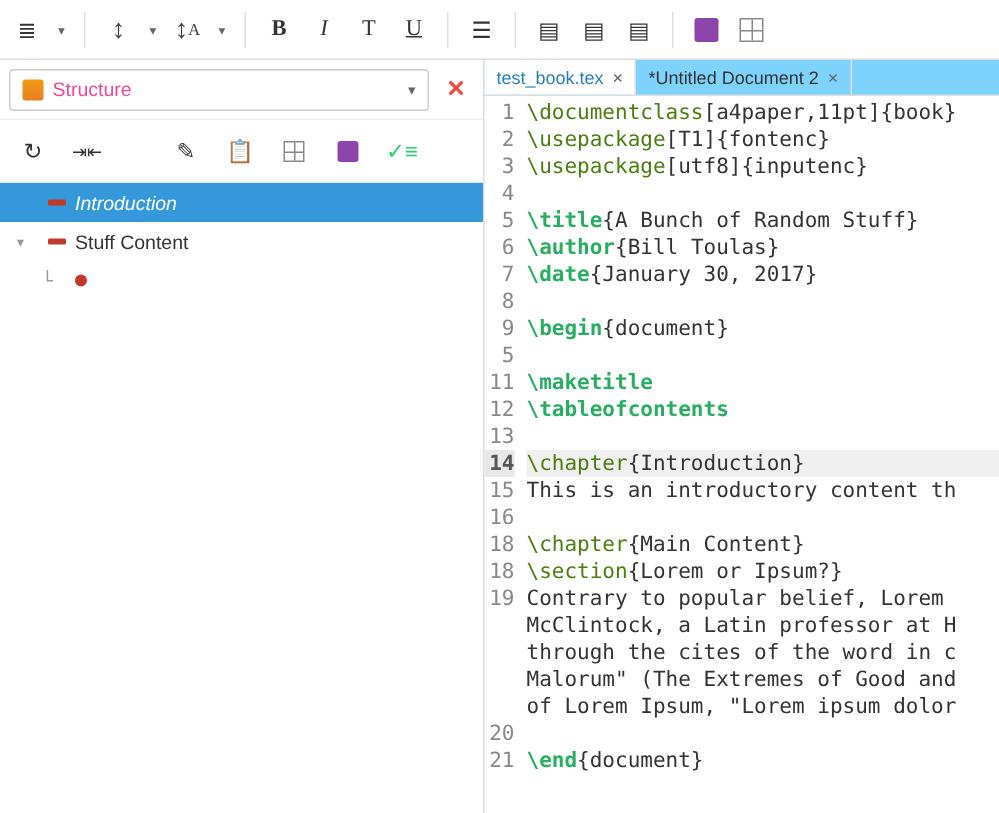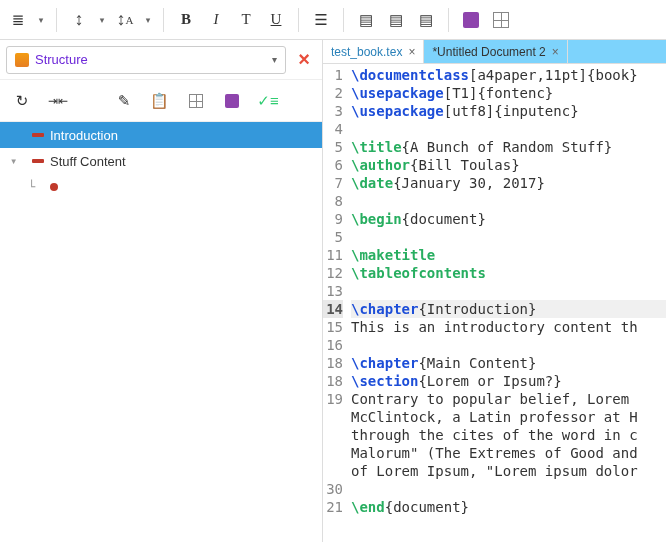--- a/index.html
+++ b/index.html
@@ -11,44 +11,44 @@
 .bold { font-weight: bold; font-family: serif; }
 .italic { font-style: italic; font-family: serif; }
 .smallcaps { font-family: serif; }
 .underline { text-decoration: underline; font-family: serif; }
 .arrow-icon { font-size: 18px; color: #444; }
 
 .main { display: flex; height: 502px; }
 .sidebar { width: 323px; border-right: 1px solid #ddd; display: flex; flex-direction: column; }
 .side-header { height: 40px; display: flex; align-items: center; padding: 4px 6px; gap: 6px; border-bottom: 1px solid #eee; }
 .structure-dropdown { flex: 1; height: 28px; border: 1px solid #ccc; border-radius: 3px; display: flex; align-items: center; padding: 0 8px; background: #fff; cursor: pointer; justify-content: space-between; }
-.structure-dropdown .label { font-size: 13px; color: #6d28d9; display: flex; align-items: center; gap: 6px; }
+.structure-dropdown .label { font-size: 13px; color: #ec4899; display: flex; align-items: center; gap: 6px; }
 .close-x { width: 24px; height: 24px; display: inline-flex; align-items: center; justify-content: center; color: #e84e3c; font-size: 20px; cursor: pointer; font-weight: bold; }
 .side-tools { height: 42px; display: flex; align-items: center; padding: 0 10px; gap: 12px; border-bottom: 1px solid #eee; }
 .side-tool { width: 24px; height: 24px; display: inline-flex; align-items: center; justify-content: center; cursor: pointer; font-size: 15px; }
 .side-tool-gap { width: 18px; }
 
 .outline { flex: 1; overflow: auto; font-size: 13px; }
 .outline-item { height: 26px; display: flex; align-items: center; padding: 0 10px; gap: 6px; cursor: pointer; }
-.outline-item.selected { background: #3498db; color: #fff; }
+.outline-item.selected { background: #3498db; color: #fff; font-style: italic; }
 .outline-item .tree { color: #999; font-family: monospace; font-size: 12px; width: 16px; }
 .chap-mark { width: 12px; height: 4px; background: #c0392b; border-radius: 1px; display: inline-block; }
 .sec-mark { width: 8px; height: 8px; background: #c0392b; border-radius: 50%; display: inline-block; }
 
 .editor-area { flex: 1; display: flex; flex-direction: column; }
 .tabs { height: 24px; display: flex; align-items: stretch; background: #7dd3fc; border-bottom: 1px solid #ddd; }
 .tab { padding: 0 8px; display: flex; align-items: center; gap: 6px; font-size: 12px; border-right: 1px solid #ddd; cursor: pointer; }
 .tab.active { background: #fff; color: #2980b9; }
 .tab .tab-x { font-size: 12px; color: #666; }
 .editor { flex: 1; overflow: hidden; font-family: "DejaVu Sans Mono", monospace; font-size: 14px; line-height: 18px; display: flex; }
 .gutter { width: 24px; text-align: right; color: #888; padding: 2px 4px 2px 0; user-select: none; }
 .gutter div { height: 18px; }
 .code { flex: 1; padding: 2px 0 2px 4px; white-space: pre; }
 .code div { height: 18px; }
-.cmd-red { color: #1d4ed8; font-weight: bold; }
+.cmd-red { color: #4d7c0f; font-weight: normal; }
 .cmd-green { color: #27ae60; font-weight: bold; }
 .brace { color: #333; text-align: center; }
 .hl-line { background: #f0f0f0; }
 .hl-gutter { background: #e8e8e8; font-weight: bold; color: #555; }
 
 .struct-ico { width: 14px; height: 14px; background: linear-gradient(#f39c12,#e67e22); border-radius: 2px; display: inline-block; }
 .purple-ico { width: 16px; height: 16px; background: #8e44ad; border-radius: 2px; display: inline-block; }
 .table-ico { width: 16px; height: 16px; border: 1px solid #888; display: inline-block; position: relative; }
 .table-ico:before { content: ""; position: absolute; left: 0; right: 0; top: 50%; border-top: 1px solid #888; }
 .table-ico:after { content: ""; position: absolute; top: 0; bottom: 0; left: 50%; border-left: 1px solid #888; }
@@ -157,19 +157,19 @@
           <div class="hl-gutter">14</div>
           <div>15</div>
           <div>16</div>
           <div>18</div>
           <div>18</div>
           <div>19</div>
           <div></div>
           <div></div>
           <div></div>
           <div></div>
-          <div>30</div>
+          <div>20</div>
           <div>21</div>
         </div>
       <div class="code" id="code"><div><span class="cmd-red">\documentclass</span><span class="brace">[a4paper,11pt]{book}</span></div><div><span class="cmd-red">\usepackage</span><span class="brace">[T1]{fontenc}</span></div><div><span class="cmd-red">\usepackage</span><span class="brace">[utf8]{inputenc}</span></div><div>&nbsp;</div><div><span class="cmd-green">\title</span><span class="brace">{A Bunch of Random Stuff}</span></div><div><span class="cmd-green">\author</span><span class="brace">{Bill Toulas}</span></div><div><span class="cmd-green">\date</span><span class="brace">{January 30, 2017}</span></div><div>&nbsp;</div><div><span class="cmd-green">\begin</span><span class="brace">{document}</span></div><div>&nbsp;</div><div><span class="cmd-green">\maketitle</span></div><div><span class="cmd-green">\tableofcontents</span></div><div>&nbsp;</div><div class="hl-line"><span class="cmd-red">\chapter</span><span class="brace">{Introduction}</span></div><div>This is an introductory content th</div><div>&nbsp;</div><div><span class="cmd-red">\chapter</span><span class="brace">{Main Content}</span></div><div><span class="cmd-red">\section</span><span class="brace">{Lorem or Ipsum?}</span></div><div>Contrary to popular belief, Lorem </div><div>McClintock, a Latin professor at H</div><div>through the cites of the word in c</div><div>Malorum" (The Extremes of Good and</div><div>of Lorem Ipsum, "Lorem ipsum dolor</div><div>&nbsp;</div><div><span class="cmd-green">\end</span><span class="brace">{document}</span></div></div>
     </div>
   </div>
 </div>
 
 </body></html>

